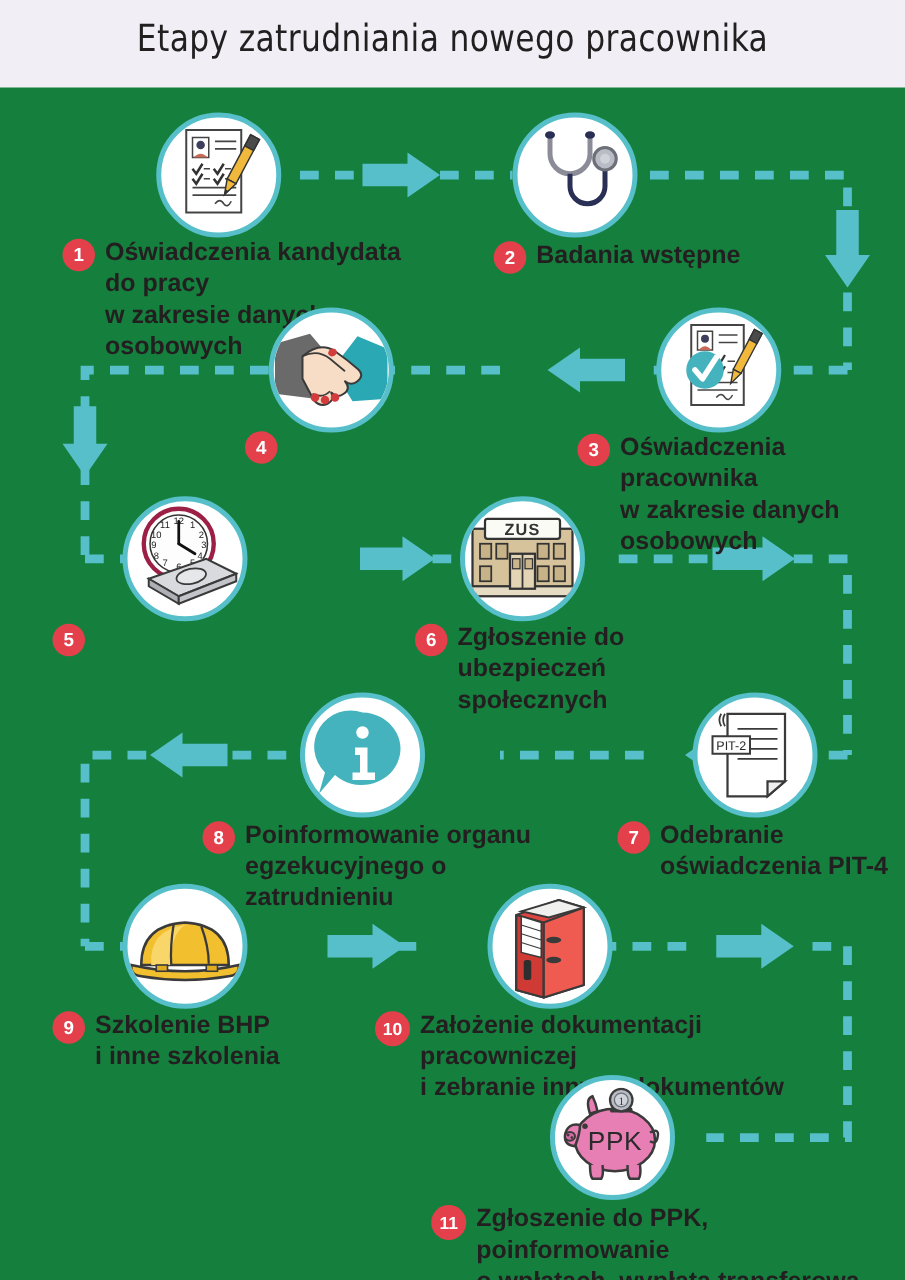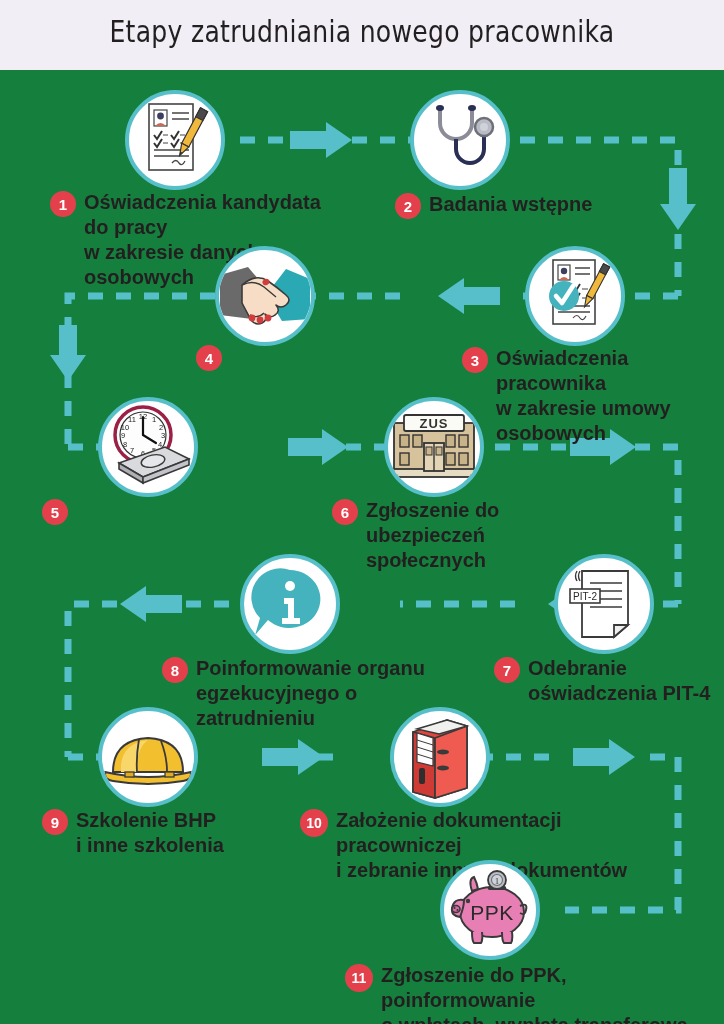--- a/index.html
+++ b/index.html
@@ -250,21 +250,21 @@
             <rect x="52" y="6" width="7" height="36" fill="#f0b93c" stroke="#333" stroke-width="1.1"></rect>
             <rect x="52" y="6" width="7" height="9" fill="#4a4a4a" stroke="#333" stroke-width="1.1"></rect>
             <polygon points="52,42 59,42 55.5,53" fill="#f0b93c" stroke="#333" stroke-width="1.1"></polygon>
           </g>
         </svg>
       </span>
     </div>
     <div class="caption" style="left:462px; top:346px; width:250px;">
       <div class="badge">3</div>
       <div class="caption-text">Oświadczenia pracownika
-w zakresie umowy
+w zakresie danych
 osobowych</div>
     </div>
   </div>
 
   <div class="step">
     <div class="circle" style="left:215px; top:246px;">
       <span>
         <svg width="94" height="94" viewBox="0 0 94 94">
           <path d="M2 26 L30 18 L52 44 L34 70 L2 66 Z" fill="#6a6a6a"></path>
           <path d="M92 30 L68 20 L48 46 L64 72 L92 70 Z" fill="#2aa8b3"></path>
@@ -313,21 +313,21 @@
           </g>
         </svg>
       </span>
     </div>
     <div class="caption" style="left:42px; top:498px; width:290px;">
       <div class="badge">5</div>
     </div>
   </div>
 
   <div class="step">
-    <div class="circle" style="left:384px; top:397px;">
+    <div class="circle" style="left:368px; top:397px;">
       <span>
         <svg width="96" height="84" viewBox="0 0 96 84">
           <rect x="8" y="18" width="80" height="52" fill="#d6c39c" stroke="#333" stroke-width="1.8"></rect>
           <rect x="4" y="64" width="88" height="8" fill="#e6dcc4" stroke="#333" stroke-width="1.8"></rect>
           <rect x="18" y="10" width="60" height="16" rx="2" fill="#fbfbf6" stroke="#333" stroke-width="1.8"></rect>
           <text x="48" y="23" font-family="Liberation Sans, sans-serif" font-size="13" font-weight="700" fill="#333" text-anchor="middle" letter-spacing="1">ZUS</text>
           <g fill="#c8b287" stroke="#333" stroke-width="1.4">
             <rect x="14" y="30" width="9" height="12"></rect>
               <rect x="14" y="48" width="9" height="12"></rect>
             <rect x="27" y="30" width="9" height="12"></rect>

